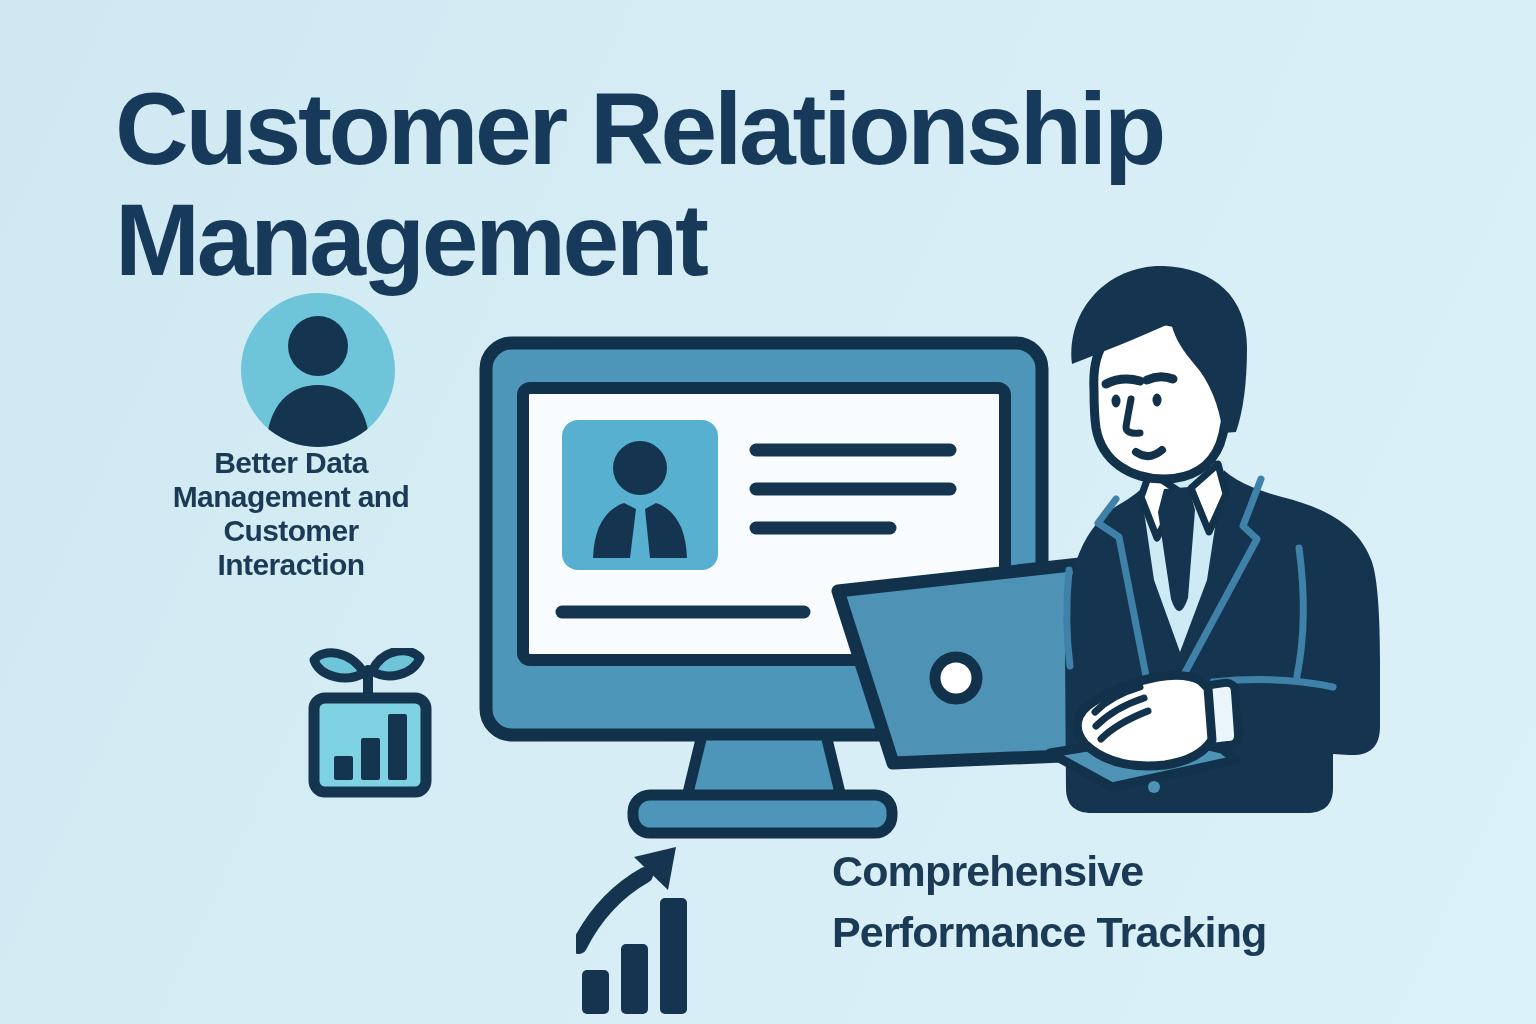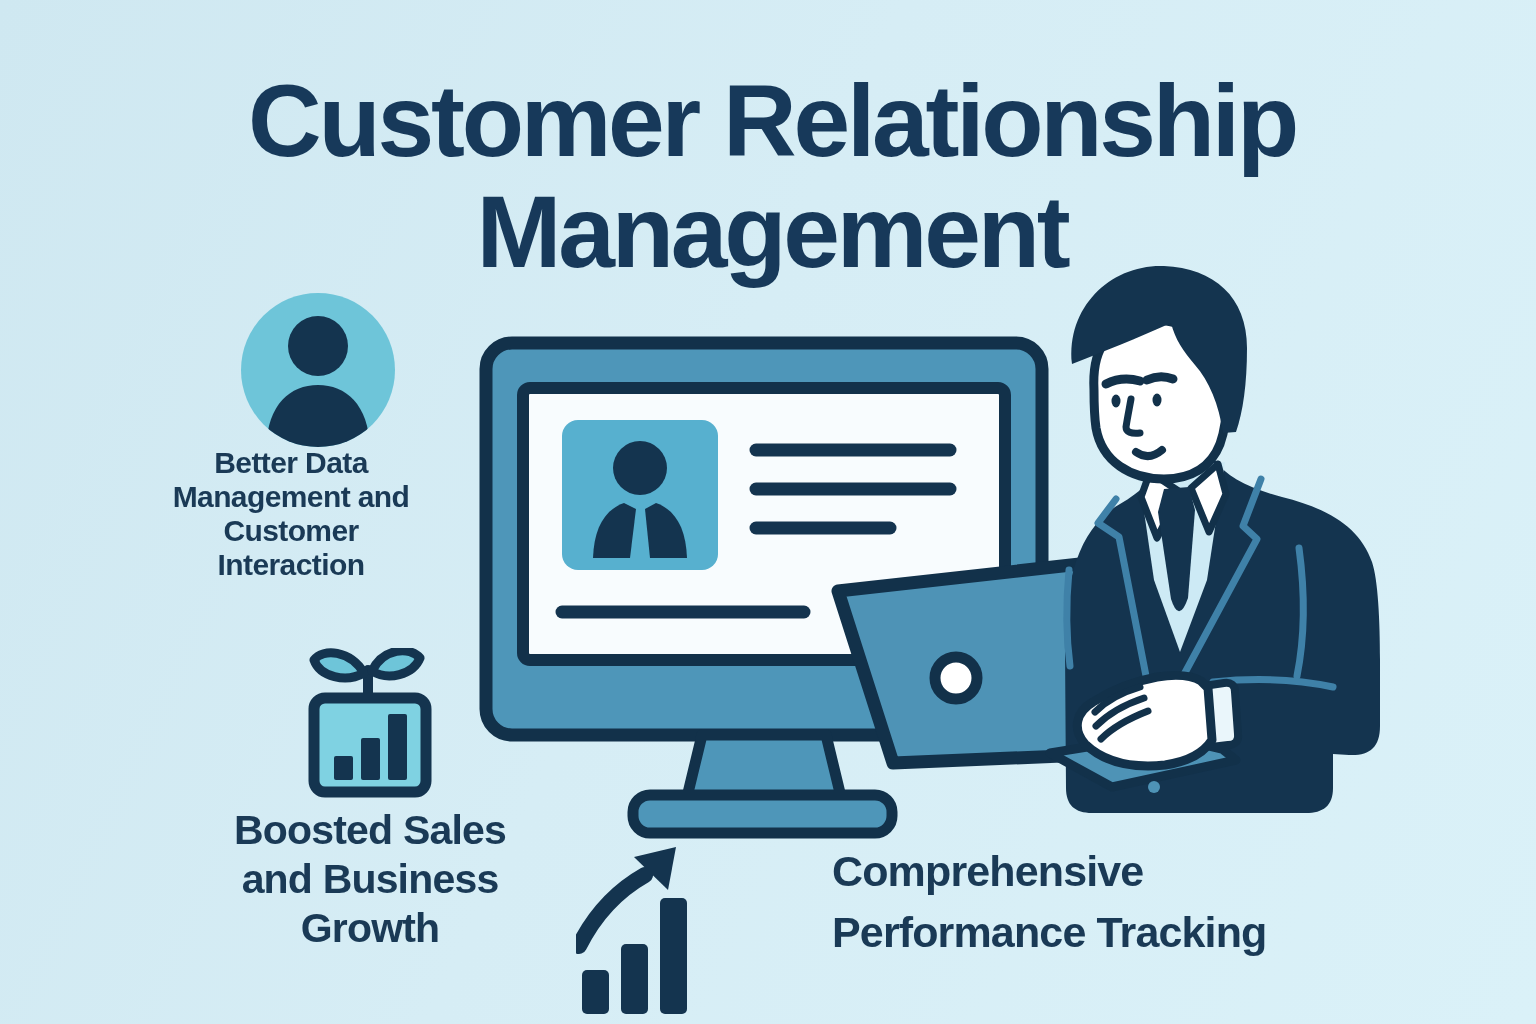--- a/index.html
+++ b/index.html
@@ -3,21 +3,21 @@
 <meta charset="utf-8">
 <style>
   html,body{margin:0;padding:0;background:#b9d8e4;}
   .stage{
     position:relative;width:1536px;height:1024px;overflow:hidden;
     background:linear-gradient(115deg,#cfe8f1 0%,#d6edf5 45%,#daf1f8 100%);
     font-family:"Liberation Sans","DejaVu Sans",sans-serif;
   }
   .title{
     position:absolute;top:62px;left:50%;transform:translateX(-50%);
-    width:1330px;margin:4px;text-align:center;
+    width:1330px;margin:12px;
     font-size:102px;font-weight:700;line-height:1.09;letter-spacing:-0.032em;
     color:#17395a;
   }
   .scene{position:absolute;left:0;top:0;width:1536px;height:1024px;}
   .feature-label{
     position:absolute;font-weight:700;color:#1a3a56;letter-spacing:-0.02em;
   }
   .label-f1{left:148px;top:446px;width:286px;font-size:30px;line-height:1.13;text-align:center;}
   .label-f2{left:202px;top:806px;width:336px;font-size:41px;line-height:1.2;text-align:center;}
   .label-f3{left:800px;top:841px;width:500px;font-size:43px;line-height:1.43;text-align:left;margin-left:32px;}
@@ -146,21 +146,20 @@
     <path d="M70,22 C70,32 70,42 70,50" fill="none" stroke="#14344f" stroke-width="10" stroke-linecap="round"></path>
     <path d="M66,25 C52,2 25,0 16,12 C22,29 48,35 66,25 Z" fill="#6ec5d9" stroke="#14344f" stroke-width="9" stroke-linejoin="round"></path>
     <path d="M74,23 C85,0 112,-2 122,10 C115,27 90,33 74,23 Z" fill="#6ec5d9" stroke="#14344f" stroke-width="9" stroke-linejoin="round"></path>
     <rect x="16" y="50" width="112" height="94" rx="11" fill="#7fd2e2" stroke="#14344f" stroke-width="11"></rect>
     <g fill="#14344f">
       <rect x="36" y="108" width="19" height="24" rx="2"></rect>
       <rect x="63" y="90" width="19" height="42" rx="2"></rect>
       <rect x="90" y="66" width="19" height="66" rx="2"></rect>
     </g>
   </svg>
-  <div class="feature-label label-f2">Boosted Sales and Business Growth</div>
 
   <svg class="feature-icon icon-arrow" viewBox="0 0 122 174">
     <g fill="#14344f">
       <rect x="6" y="126" width="27" height="44" rx="5"></rect>
       <rect x="45" y="100" width="27" height="70" rx="5"></rect>
       <rect x="84" y="54" width="27" height="116" rx="5"></rect>
     </g>
     <path d="M3,102 C17,74 39,48 69,31" fill="none" stroke="#14344f" stroke-width="16" stroke-linecap="round"></path>
     <path d="M58,13 L100,3 L92,46 Z" fill="#14344f"></path>
   </svg>

